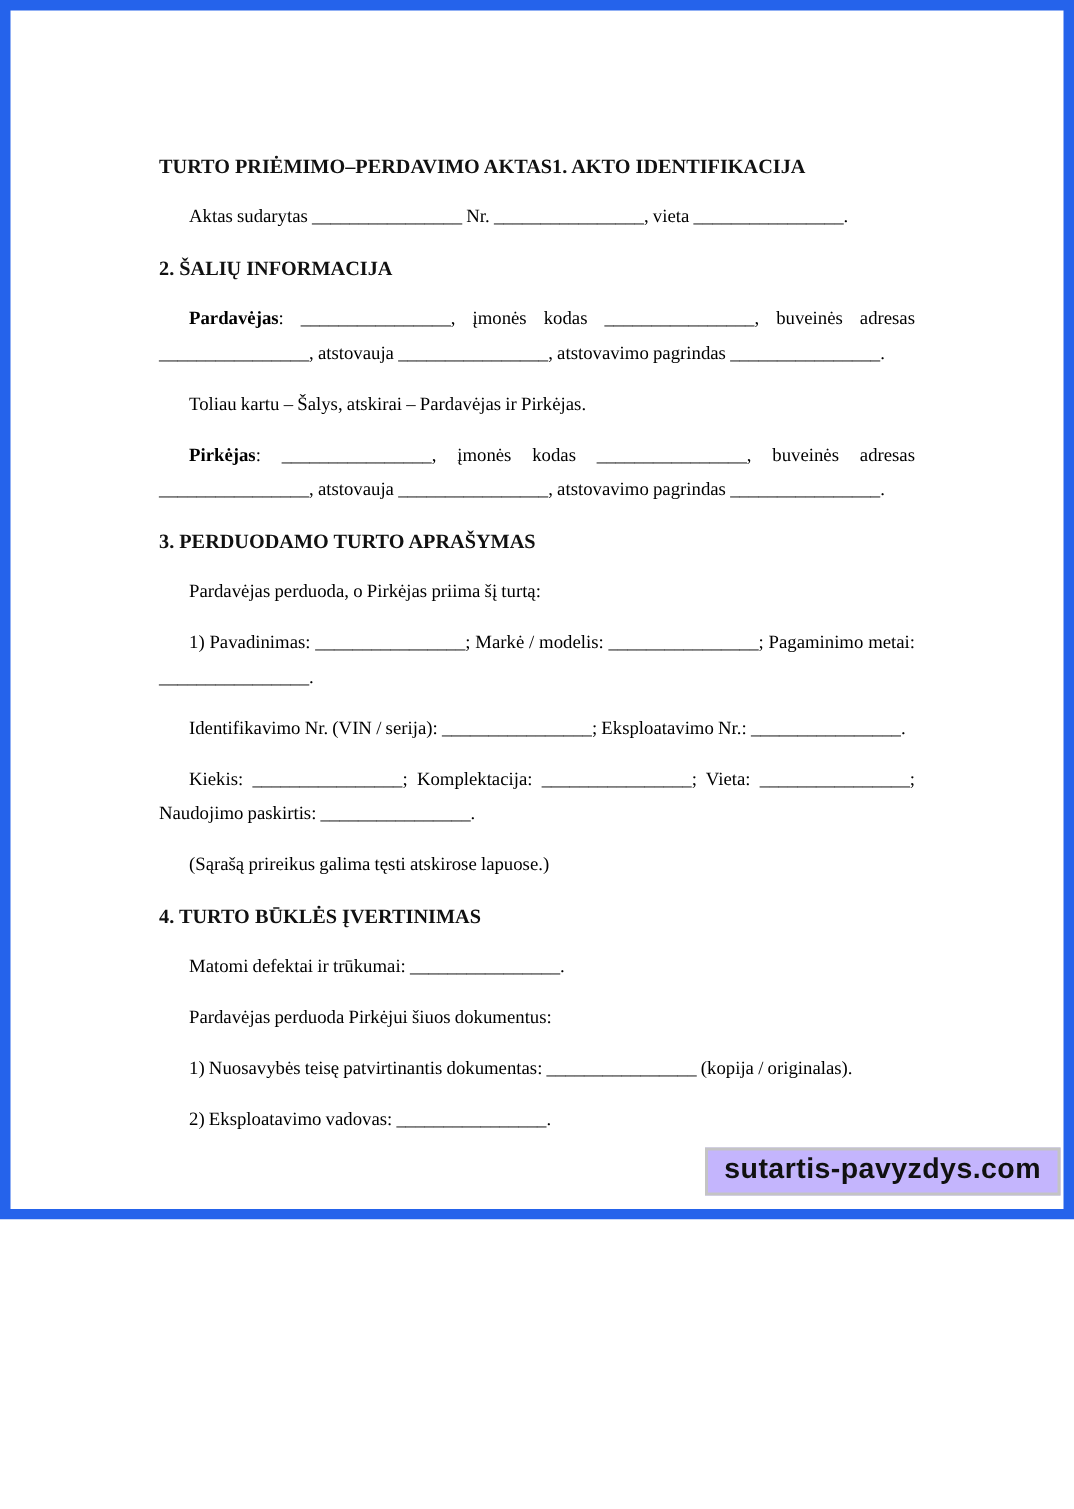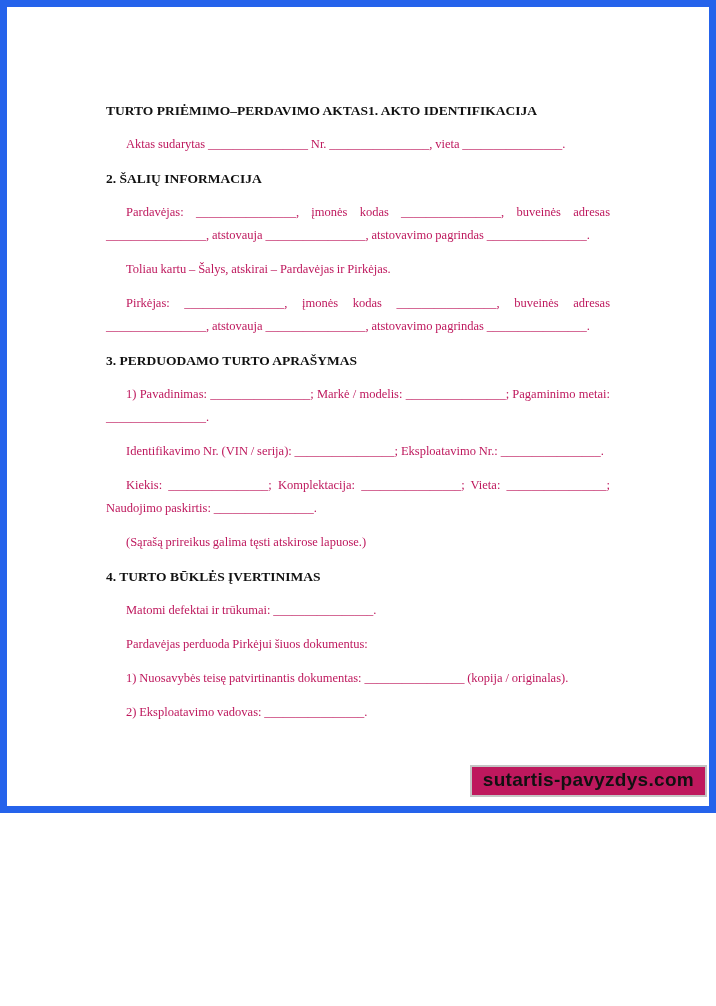--- a/index.html
+++ b/index.html
@@ -22,36 +22,36 @@
     box-sizing: border-box;
     padding: 92px 99px 0 99px;
   }
   .paragraph {
     font-size: 12.5px;
     line-height: 23px;
     margin: 0 0 11px 0;
     text-align: justify;
     text-indent: 20px;
     word-spacing: -0.3px;
-    color: #be185d;
+    color: #000000;
   }
   .heading {
     font-size: 13.5px;
     font-weight: bold;
     line-height: 23px;
     margin: 0 0 11px 0;
     text-indent: 0;
     color: #111111;
   }
-  .b { font-weight: normal; }
+  .b { font-weight: bold; }
   .watermark-badge {
     position: absolute;
     right: 2px;
     bottom: 9px;
-    background: #be185d;
+    background: #c4b5fd;
     border: 2px solid #c4c4c4;
     padding: 2px 11px 4px 11px;
     font-family: "Liberation Sans", "DejaVu Sans", sans-serif;
     font-weight: bold;
     font-size: 19px;
     letter-spacing: 0.3px;
     color: #111111;
     white-space: nowrap;
   }
 </style>
@@ -60,20 +60,21 @@
 
 <div class="page" style="border-color: rgb(37, 99, 235); background: rgb(255, 255, 255);">
   <div class="content">
       <div class="heading"><span>TURTO PRIĖMIMO–PERDAVIMO AKTAS1. AKTO IDENTIFIKACIJA</span></div>
       <div class="paragraph"><span>Aktas sudarytas ________________ Nr. ________________, vieta ________________.</span></div>
       <div class="heading"><span>2. ŠALIŲ INFORMACIJA</span></div>
       <div class="paragraph"><span class="b">Pardavėjas</span><span>: ________________, įmonės kodas ________________, buveinės adresas ________________, atstovauja ________________, atstovavimo pagrindas ________________.</span></div>
       <div class="paragraph"><span>Toliau kartu – Šalys, atskirai – Pardavėjas ir Pirkėjas.</span></div>
       <div class="paragraph"><span class="b">Pirkėjas</span><span>: ________________, įmonės kodas ________________, buveinės adresas ________________, atstovauja ________________, atstovavimo pagrindas ________________.</span></div>
       <div class="heading"><span>3. PERDUODAMO TURTO APRAŠYMAS</span></div>
+      <div class="paragraph"><span>Pardavėjas perduoda, o Pirkėjas priima šį turtą:</span></div>
       <div class="paragraph"><span>1) Pavadinimas: ________________; Markė / modelis: ________________; Pagaminimo metai: ________________.</span></div>
       <div class="paragraph"><span>Identifikavimo Nr. (VIN / serija): ________________; Eksploatavimo Nr.: ________________.</span></div>
       <div class="paragraph"><span>Kiekis: ________________; Komplektacija: ________________; Vieta: ________________; Naudojimo paskirtis: ________________.</span></div>
       <div class="paragraph"><span>(Sąrašą prireikus galima tęsti atskirose lapuose.)</span></div>
       <div class="heading"><span>4. TURTO BŪKLĖS ĮVERTINIMAS</span></div>
       <div class="paragraph"><span>Matomi defektai ir trūkumai: ________________.</span></div>
       <div class="paragraph"><span>Pardavėjas perduoda Pirkėjui šiuos dokumentus:</span></div>
       <div class="paragraph"><span>1) Nuosavybės teisę patvirtinantis dokumentas: ________________ (kopija / originalas).</span></div>
       <div class="paragraph"><span>2) Eksploatavimo vadovas: ________________.</span></div>
     </div>

